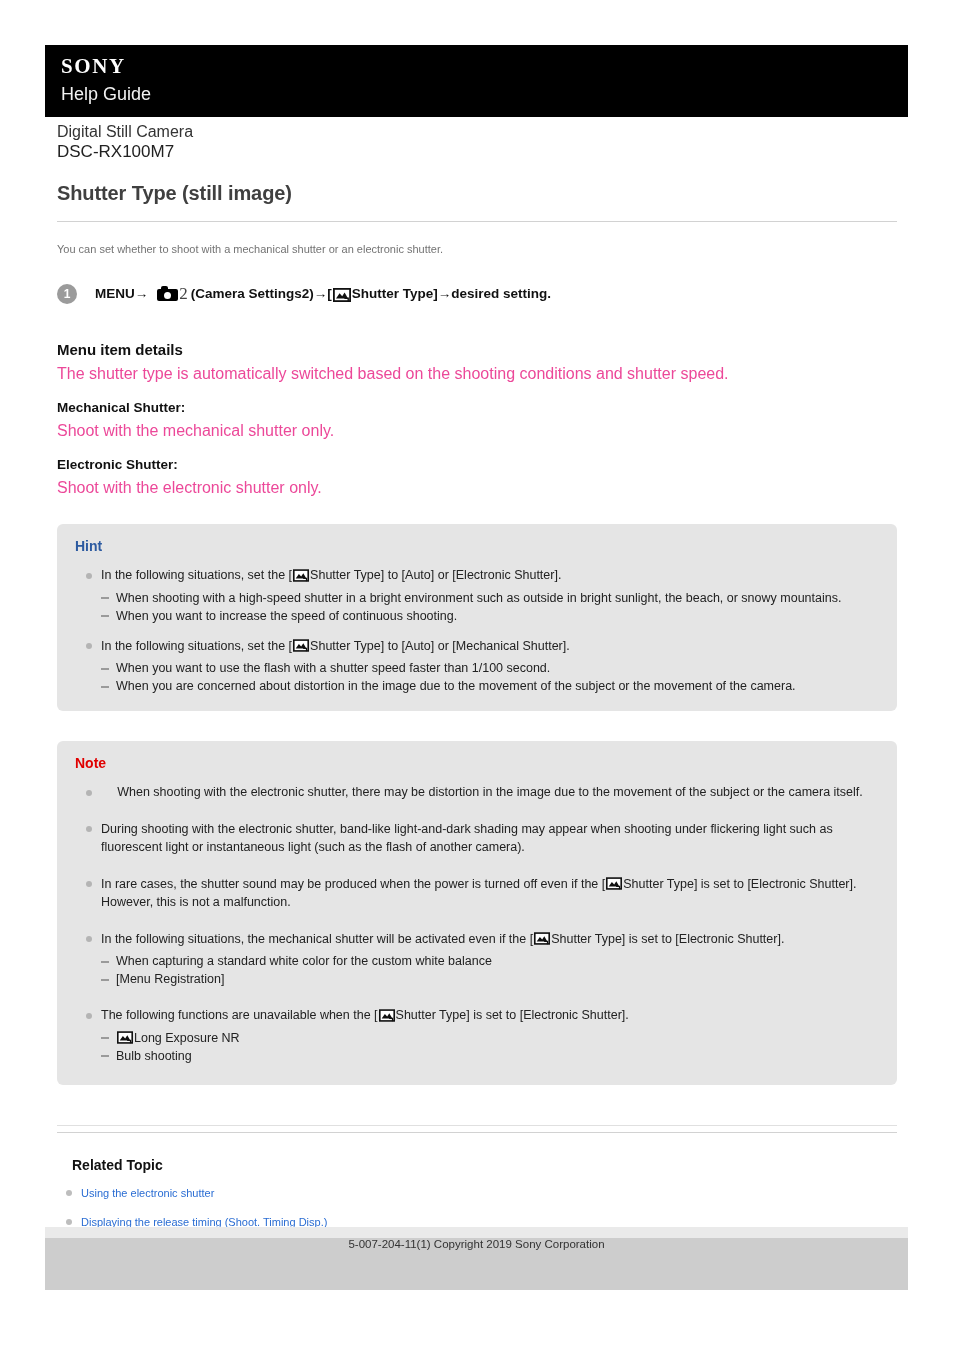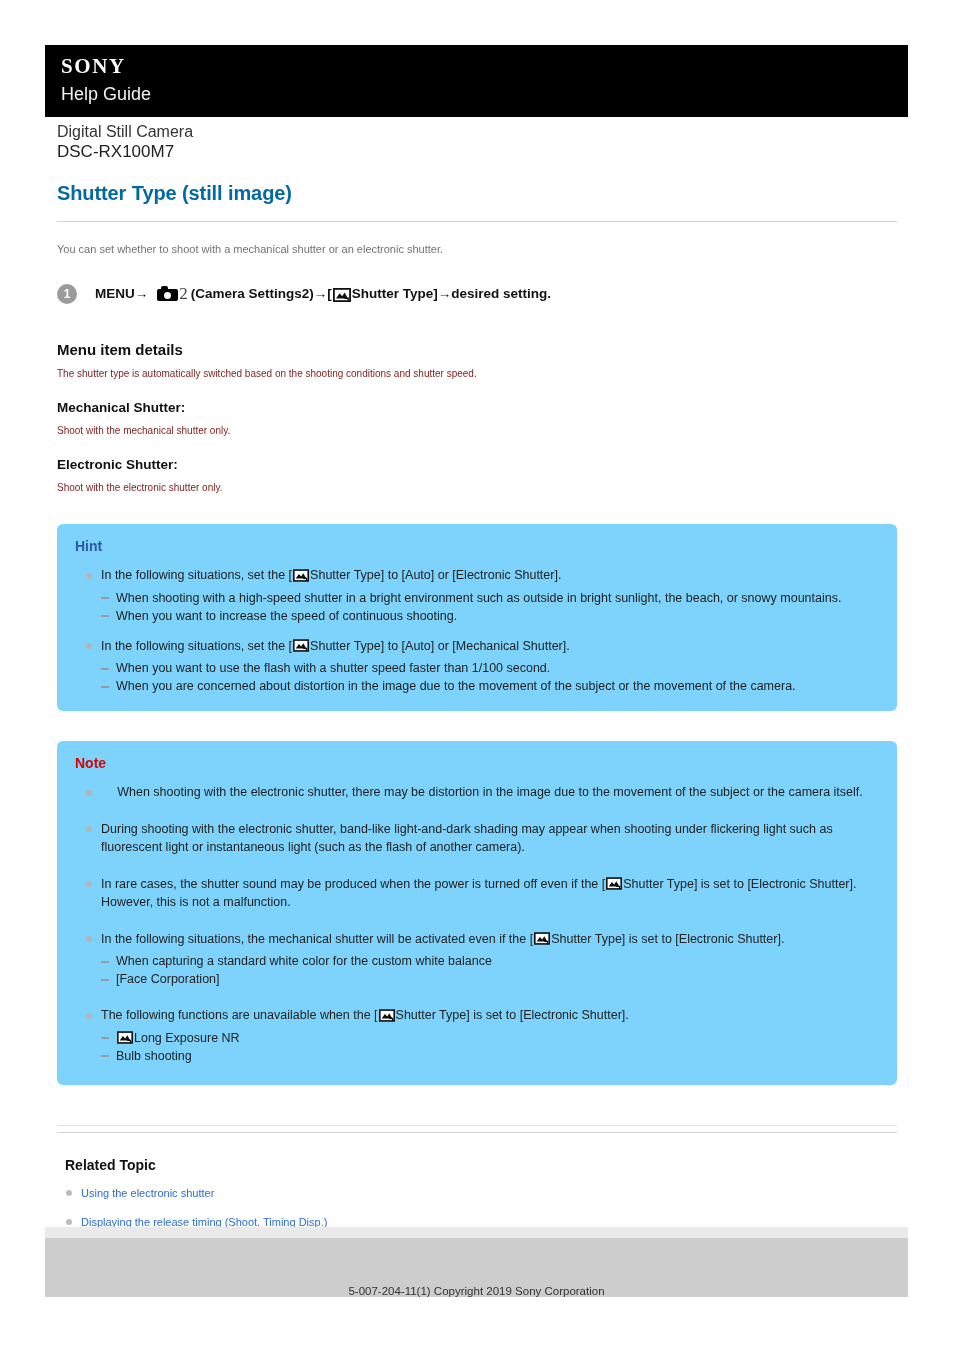--- a/index.html
+++ b/index.html
@@ -69,21 +69,21 @@
     position: absolute;
     left: 57px;
     top: 182px;
     width: 840px;
   }
   h1.page-title {
     font-size: 20px;
     font-weight: 700;
     margin: 0;
     padding: 0 0 16px 0;
-    color: #0369a1;
+    color: #404040;
     letter-spacing: -0.1px;
   }
   .rule {
     border: 0;
     border-top: 1px solid #d2d2d2;
     margin: 0;
     height: 0;
   }
   .intro {
     font-size: 11px;
@@ -174,28 +174,28 @@
     margin: 37px 0 0 0;
     color: #111111;
   }
   .term {
     font-size: 13.5px;
     font-weight: 700;
     margin: 16px 0 0 0;
     color: #111111;
   }
   .def {
-    font-size: 10px;
+    font-size: 16px;
     line-height: 20px;
     margin: 6px 0 0 0;
-    color: #7f1d1d;
+    color: #ec4899;
   }
   
   .callout {
-    background: #7dd3fc;
+    background: #e5e5e5;
     border-radius: 6px;
     margin-top: 26px;
     padding: 14px 18px 16px 18px;
     width: 100%;
     box-sizing: border-box;
   }
   .callout.note { margin-top: 30px; padding-bottom: 20px; }
   .callout-title {
     font-size: 14px;
     font-weight: 700;
@@ -243,21 +243,21 @@
     background: #9a9a9a;
   }
   .icon-still.small { width: 16px; height: 12.5px; top: 2px; }
   
   .related-rules { margin-top: 40px; }
   .related-rules .r1 { border-top: 1px solid #e0e0e0; }
   .related-rules .r2 { border-top: 1px solid #d2d2d2; margin-top: 6px; }
   h2.related-head {
     font-size: 14px;
     font-weight: 700;
-    margin: 24px 0 0 8px;
+    margin: 24px 0 0 15px;
     color: #111111;
   }
   ul.related-list { list-style: none; margin: 10px 0 0 0; padding: 0; }
   ul.related-list > li {
     position: relative;
     padding-left: 24px;
     margin-top: 9px;
     font-size: 11px;
     line-height: 20px;
   }
@@ -282,24 +282,24 @@
     top: 1227px;
     width: 863px;
     height: 11px;
     background: #eaeaea;
   }
   .footer-main {
     position: absolute;
     left: 45px;
     top: 1238px;
     width: 863px;
-    height: 59px;
+    height: 52px;
     background: #cdcdcd;
     display: flex;
-    align-items: flex-end;
+    align-items: flex-start;
     justify-content: center;
   }
   .footer-text {
     font-size: 11.5px;
     color: #333333;
   }
 </style>
 </head>
 <body>
 
@@ -412,21 +412,21 @@
         <li>
           <span>In the following situations, the mechanical shutter will be activated even if the [</span><span class="icon-still small">
             <svg width="16" height="13" viewBox="0 0 18 14" aria-hidden="true">
               <rect x="0.9" y="0.9" width="16.2" height="12.2" fill="#fff" stroke="#111" stroke-width="1.8"></rect>
               <path d="M3 10.4 L6.6 5.2 L9.2 8.2 L11.6 4.4 L15 10.4 Z" fill="#111"></path>
               <path d="M11.4 10.2 L15.2 10.2 L15.2 13.4" fill="none" stroke="#111" stroke-width="1.4"></path>
             </svg>
           </span><span>Shutter Type] is set to [Electronic Shutter].</span>
           <ul class="subs">
             <li>When capturing a standard white color for the custom white balance</li>
-            <li>[Face Corporation]</li>
+            <li>[Menu Registration]</li>
           </ul>
         </li>
 
         <li>
           <span>The following functions are unavailable when the [</span><span class="icon-still small">
             <svg width="16" height="13" viewBox="0 0 18 14" aria-hidden="true">
               <rect x="0.9" y="0.9" width="16.2" height="12.2" fill="#fff" stroke="#111" stroke-width="1.8"></rect>
               <path d="M3 10.4 L6.6 5.2 L9.2 8.2 L11.6 4.4 L15 10.4 Z" fill="#111"></path>
               <path d="M11.4 10.2 L15.2 10.2 L15.2 13.4" fill="none" stroke="#111" stroke-width="1.4"></path>
             </svg>

